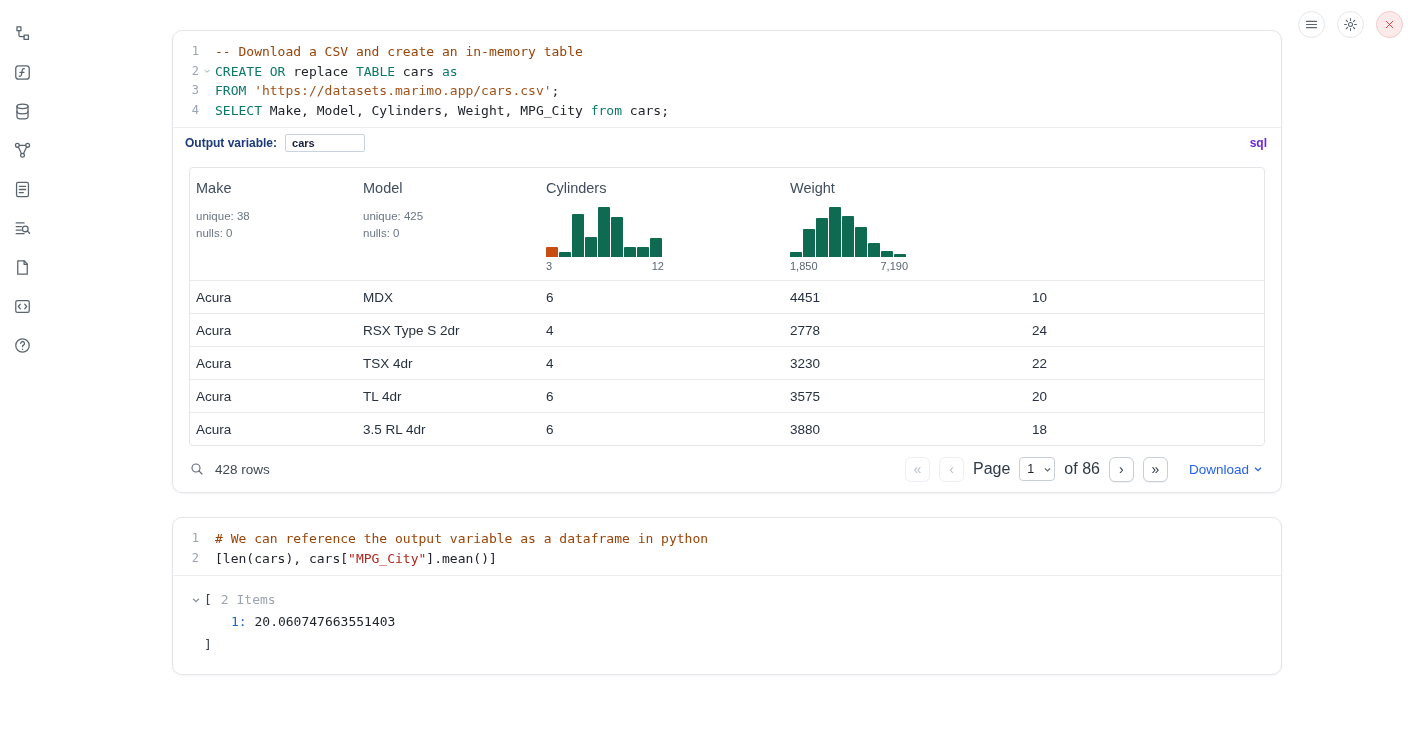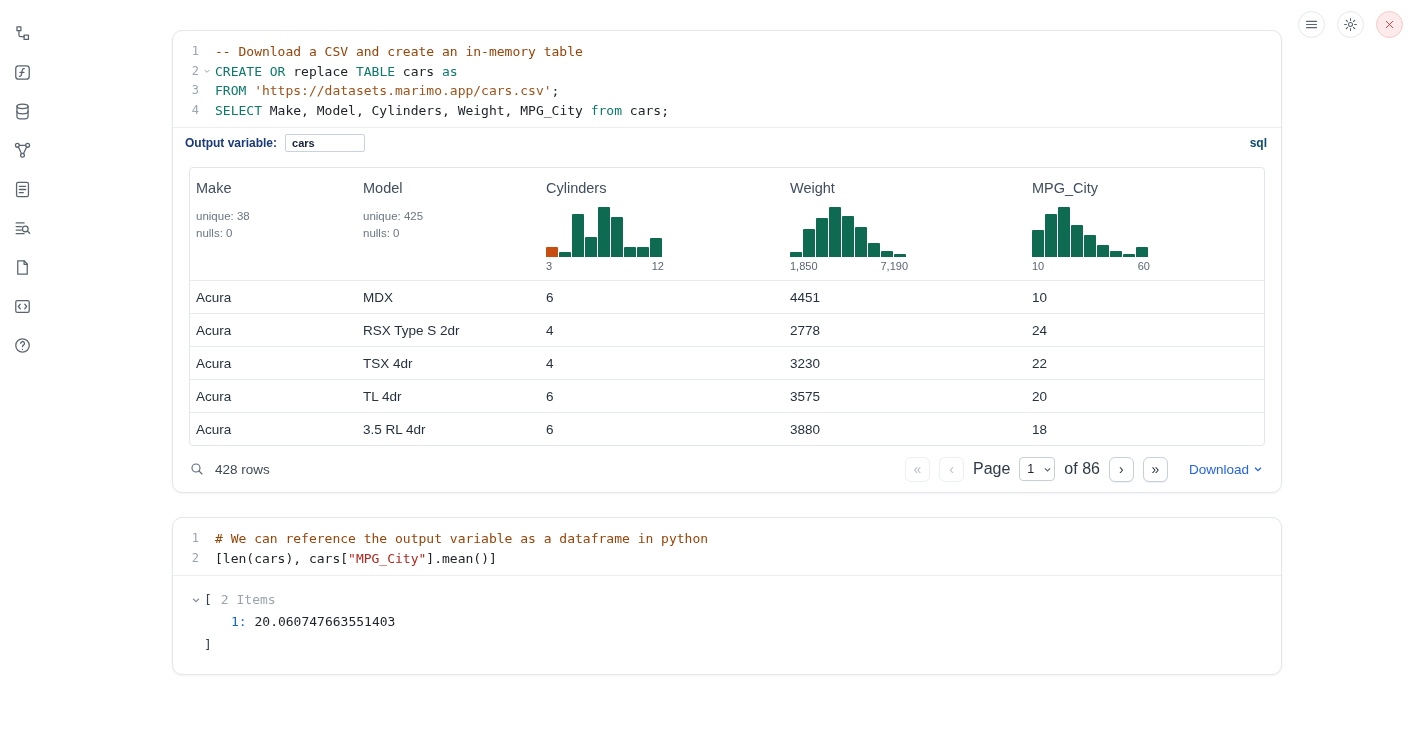--- a/index.html
+++ b/index.html
@@ -37,21 +37,21 @@
   .tok-keyword { color:var(--keyword,#0c7a6a); }
   .tok-comment { color:var(--comment,#994408); }
   .tok-string  { color:var(--sql_string,#a0521a); }
   .tok-pystring{ color:var(--py_string,#b3261e); }
 
   
   .outvar-row { display:flex; align-items:center; padding:6px 14px 9px 12px; }
   .outvar-label { font-size:12px; font-weight:700; color:#1b3a7a; }
   .outvar-input { margin-left:8px; width:80px; height:18px; border:1px solid #c9d2de; border-radius:2px;
     font-family:"Liberation Sans",sans-serif; font-size:11px; font-weight:700; color:#16203a; padding:0 6px; }
-  .lang-badge { margin-left:auto; font-size:12px; font-weight:600; color:#0c4a6e; }
+  .lang-badge { margin-left:auto; font-size:12px; font-weight:600; color:#6d28d9; }
 
   
   .table-widget { margin:6px 16px 0 16px; }
   .dtable { border:1px solid #e2e6ec; border-radius:4px; overflow:hidden; }
   .thead, .trow { display:grid; grid-template-columns:167px 183px 244px 242px 1fr; }
   .thead { padding-top:12px; }
   .th { padding-left:6px; }
   .th-label { font-size:14.5px; font-weight:500; color:#414d5e; }
   .col-stat { margin-top:12px; font-size:11.5px; color:#6b7685; line-height:16px; }
   .col-stat + .col-stat { margin-top:1px; }
@@ -237,38 +237,20 @@
                 <div class="bar" style="height: 50px;"></div>
                 <div class="bar" style="height: 41px;"></div>
                 <div class="bar" style="height: 30px;"></div>
                 <div class="bar" style="height: 14px;"></div>
                 <div class="bar" style="height: 6px;"></div>
                 <div class="bar" style="height: 3px;"></div>
               </div>
               <div class="axis">
                 <span>1,850</span>
                 <span>7,190</span>
-              </div>
-            </div>
-            <div class="th">
-              <div class="th-label">MPG_City</div>
-              <div class="histo">
-                <div class="bar" style="height: 27px;"></div>
-                <div class="bar" style="height: 43px;"></div>
-                <div class="bar" style="height: 50px;"></div>
-                <div class="bar" style="height: 32px;"></div>
-                <div class="bar" style="height: 22px;"></div>
-                <div class="bar" style="height: 12px;"></div>
-                <div class="bar" style="height: 6px;"></div>
-                <div class="bar" style="height: 3px;"></div>
-                <div class="bar" style="height: 10px;"></div>
-              </div>
-              <div class="axis">
-                <span>10</span>
-                <span>60</span>
               </div>
             </div>
           </div>
         <div id="tbody">
             <div class="trow">
               <div class="td">Acura</div>
               <div class="td">MDX</div>
               <div class="td">6</div>
               <div class="td">4451</div>
               <div class="td">10</div>

